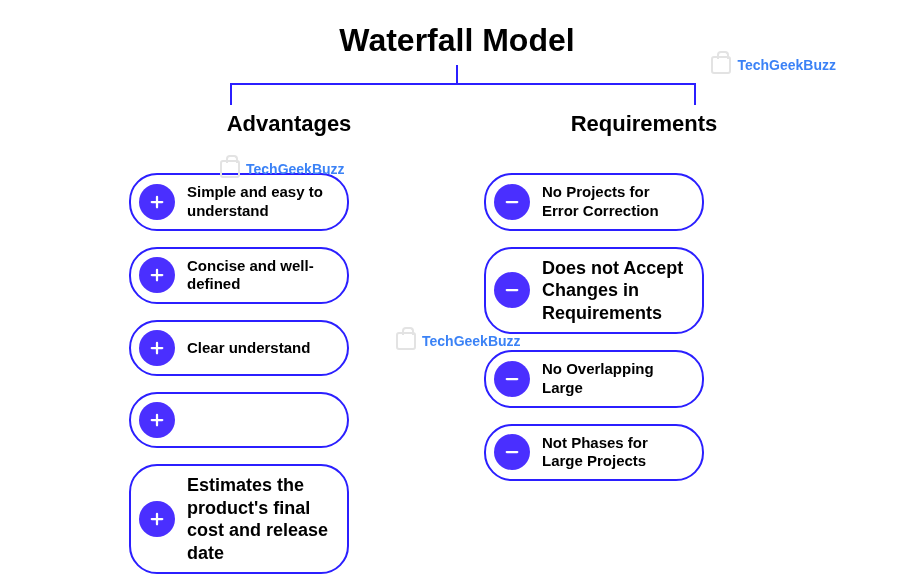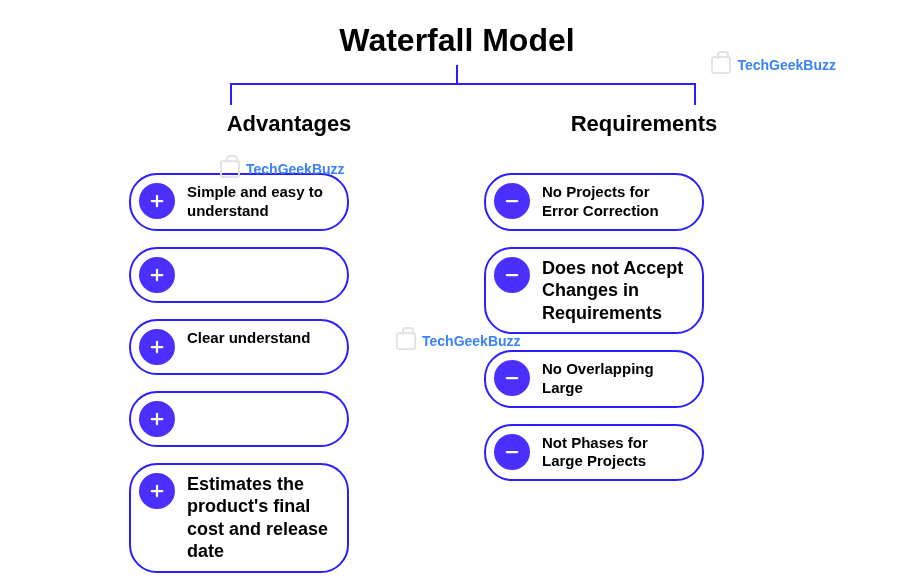--- a/index.html
+++ b/index.html
@@ -70,20 +70,21 @@
   .col.right { margin-left: 0; }
   .col-title {
     text-align: center;
     font-size: 22px;
     font-weight: 800;
     color: #000;
     margin-bottom: 36px;
   }
   .pill {
     display: flex;
+    align-items: center;
     border: 2px solid #2b1fff;
     border-radius: 28px;
     padding: 8px 14px 8px 8px;
     margin-bottom: 16px;
     min-height: 54px;
     width: 220px;
     background: #fff;
   }
   .col.right .pill { width: 220px; }
   .icon {
@@ -164,20 +165,21 @@
           </div>
           <div class="pill-text">Simple and easy to understand</div>
         </div>
         <div class="pill">
           <div class="icon">
             <svg viewBox="0 0 24 24" fill="none" stroke="#fff" stroke-width="3" stroke-linecap="round">
               <line x1="12" y1="5" x2="12" y2="19"></line>
               <line x1="5" y1="12" x2="19" y2="12"></line>
             </svg>
           </div>
+          <div class="pill-text">Concise and well-defined</div>
         </div>
         <div class="pill">
           <div class="icon">
             <svg viewBox="0 0 24 24" fill="none" stroke="#fff" stroke-width="3" stroke-linecap="round">
               <line x1="12" y1="5" x2="12" y2="19"></line>
               <line x1="5" y1="12" x2="19" y2="12"></line>
             </svg>
           </div>
           <div class="pill-text">Clear understand</div>
         </div>

